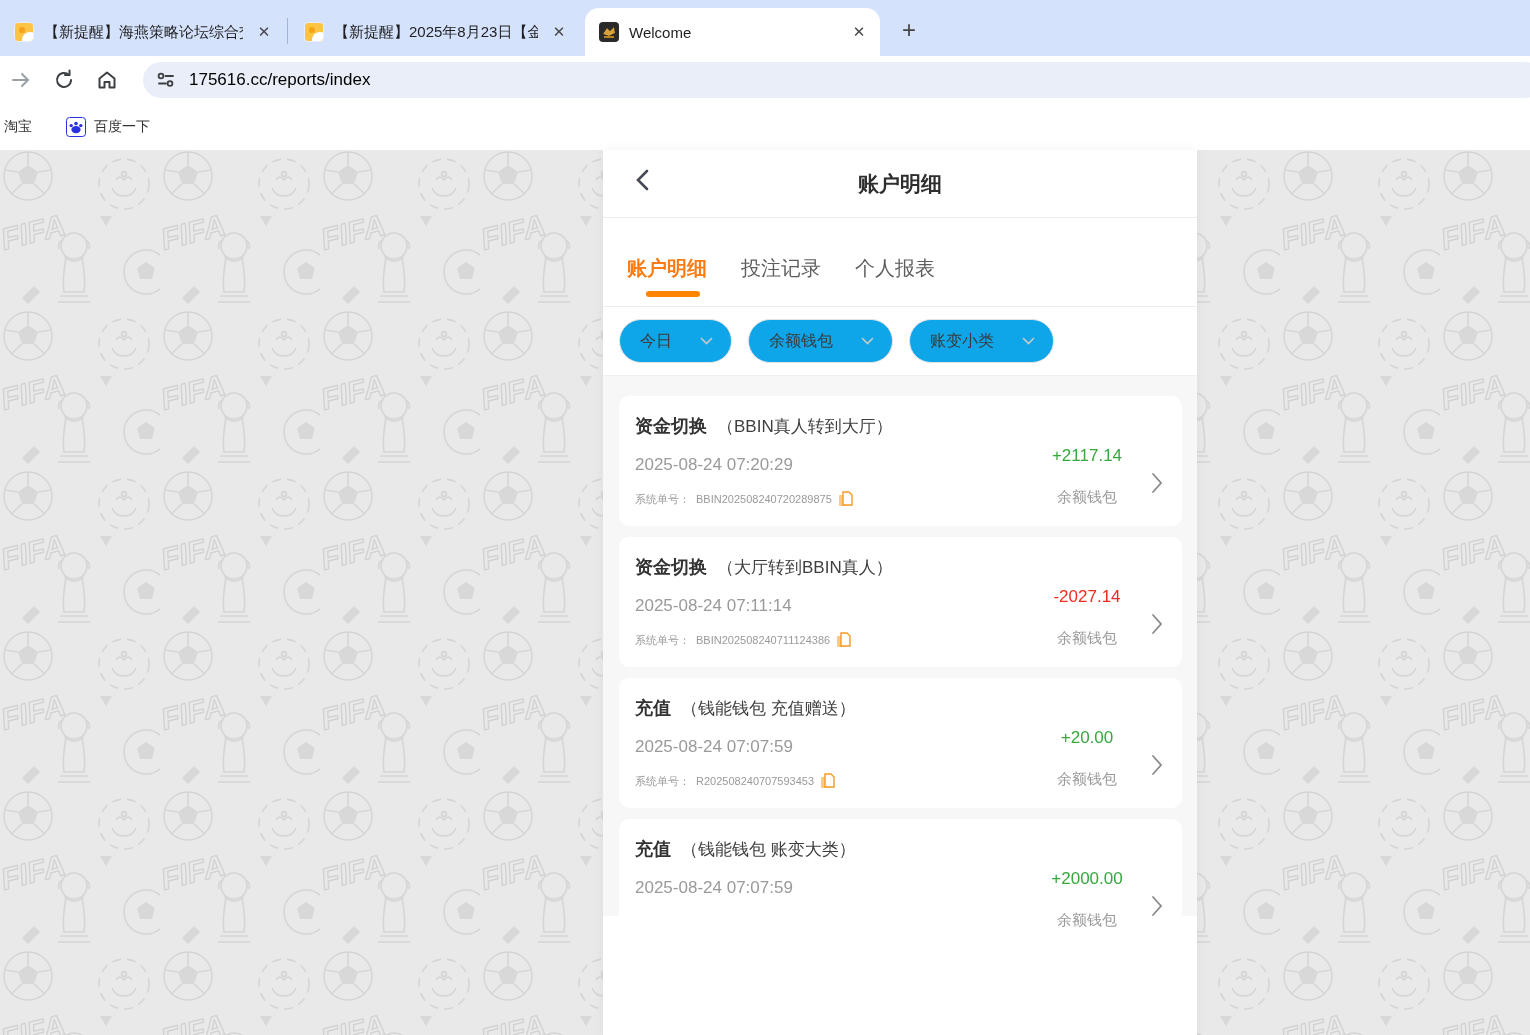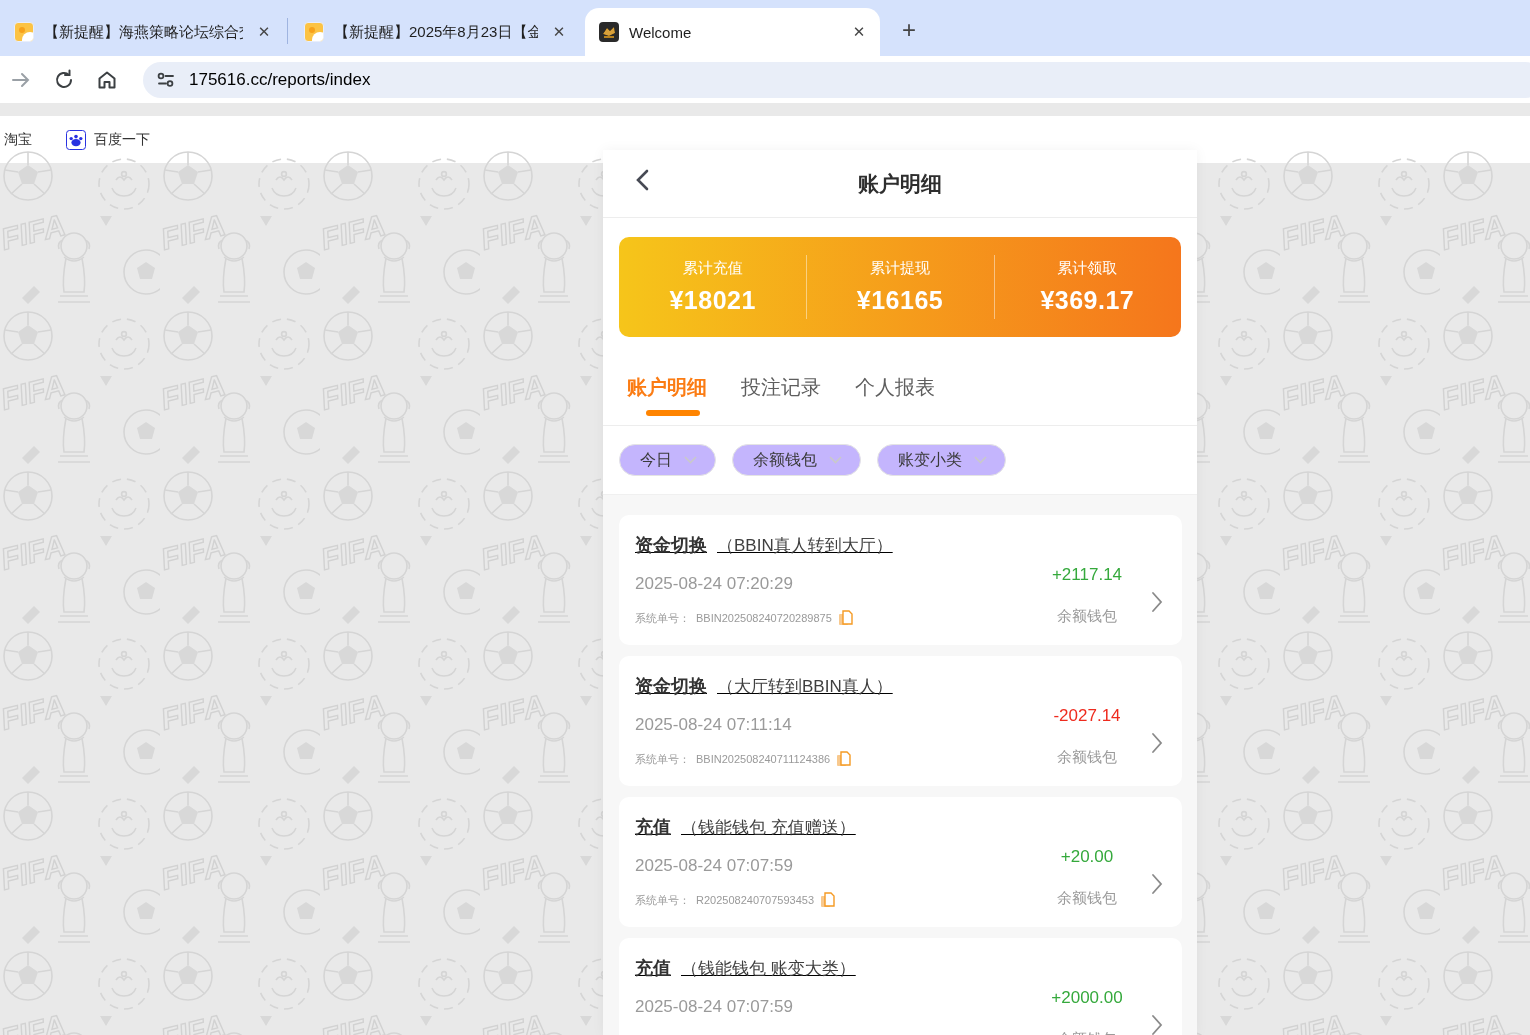--- a/index.html
+++ b/index.html
@@ -25,21 +25,21 @@
   .newtab { position:absolute; top:14px; width:34px; height:34px; text-align:center;
             line-height:32px; font-size:24px; color:#444; border-radius:50%; }
 
   .toolbar { position:absolute; left:0; top:56px; width:1530px; height:47px; background:#ffffff; }
   .navbtn { position:absolute; top:7px; width:34px; height:34px; display:flex; align-items:center;
             justify-content:center; border-radius:50%; }
   .omnibox { position:absolute; left:143px; top:6px; width:1400px; height:36px; background:#e9eef8;
              border-radius:18px; display:flex; align-items:center; padding-left:12px; gap:12px; }
   .omnibox .url { font-size:17px; color:#000000; }
 
-  .bookmarks { position:absolute; left:0; top:116px; width:1530px; height:47px; background:#ffffff;
+  .bookmarks { position:absolute; left:0; top:103px; width:1530px; height:47px; background:#ffffff;
                display:flex; align-items:center; font-size:14px; color:#333; }
   .bm { display:flex; align-items:center; gap:8px; padding:6px 8px; border-radius:6px; }
   .bm:first-child { margin-left:-4px; }
 
   
   .content { position:absolute; left:0; top:150px; width:1530px; height:885px; }
   .pattern-layer { position:absolute; left:0; top:0; }
 
   .panel { position:absolute; left:603px; top:0; width:594px; height:885px; background:#ffffff;
            overflow:hidden; box-shadow:0 0 12px rgba(0,0,0,.05); }
@@ -61,30 +61,30 @@
 
   .page-tabs { position:relative; margin-top:23px; height:66px; border-bottom:1px solid #ededed;
                display:flex; align-items:flex-start; padding:6px 0 0 24px; gap:34px; }
   .ptab { font-size:20px; color:#5e5e5e; padding-top:8px; }
   .ptab.active { color:#fb7c14; font-weight:bold; }
   .tab-indicator { position:absolute; left:43px; bottom:9px; width:54px; height:6px;
                    border-radius:3px; background:#ff8400; }
 
   .filters { height:69px; display:flex; align-items:center; gap:16px; padding-left:16px;
              border-bottom:1px solid #f0f0f0; }
-  .pill { height:32px; border:1px solid #e4e4e4; border-radius:22px; display:flex;
-          align-items:center; gap:12px; padding:0 18px 0 20px; font-size:16px; color:#3a3a3a;
-          background:#c4b5fd; }
+  .pill { height:44px; border:1px solid #e4e4e4; border-radius:22px; display:flex;
+          align-items:center; gap:28px; padding:0 18px 0 20px; font-size:16px; color:#3a3a3a;
+          background:#0ea5e9; }
 
   .list { background:#f7f7f7; height:540px; padding:20px 15px 0 16px; display:flex;
           flex-direction:column; gap:11px; }
   .tcard { background:#ffffff; border-radius:10px; min-height:130px; flex:0 0 130px;
            display:flex; padding:18px 14px 0 16px; }
   .tmain { flex:1; }
-  .trow1 { display:flex; align-items:baseline; gap:10px;text-decoration:underline; }
+  .trow1 { display:flex; align-items:baseline; gap:10px; }
   .ttype { font-size:18px; font-weight:bold; color:#333; }
   .tdetail { font-size:17px; color:#3f3f3f; }
   .tdate { margin-top:17px; font-size:17px; color:#9a9a9a; }
   .torder { margin-top:16px; font-size:11px; color:#9a9a9a; display:flex; align-items:center; gap:6px; }
   .tside { width:140px; display:flex; align-items:center; }
   .tnums { flex:1; display:flex; flex-direction:column; align-items:center; gap:22px; padding-top:12px; }
   .amt { font-size:17px; font-weight:normal; }
   .amt.green { color:#35a93c; }
   .amt.red { color:#ee2b1e; }
   .wallet { font-size:15px; color:#9b9b9b; }
@@ -202,36 +202,20 @@
 
     <div class="page-header">
       <div class="back">
         <svg width="18" height="24" viewBox="0 0 18 24" fill="none" stroke="#474a54" stroke-width="2.6" stroke-linecap="round">
           <path d="M14 3 L5 12 L14 21"></path>
         </svg>
       </div>
       <div class="page-title">账户明细</div>
     </div>
 
-    <div class="stats-wrap">
-      <div class="stats-card">
-        <div class="stat">
-          <span class="lbl">累计充值</span>
-          <span class="val">¥18021</span>
-        </div>
-        <div class="stat">
-          <span class="lbl">累计提现</span>
-          <span class="val">¥16165</span>
-        </div>
-        <div class="stat">
-          <span class="lbl">累计领取</span>
-          <span class="val">¥369.17</span>
-        </div>
-      </div>
-    </div>
 
     <div class="page-tabs">
       <span class="ptab active">账户明细</span>
       <span class="ptab">投注记录</span>
       <span class="ptab">个人报表</span>
       <span class="tab-indicator"></span>
     </div>
 
     <div class="filters">
       <div class="pill">

